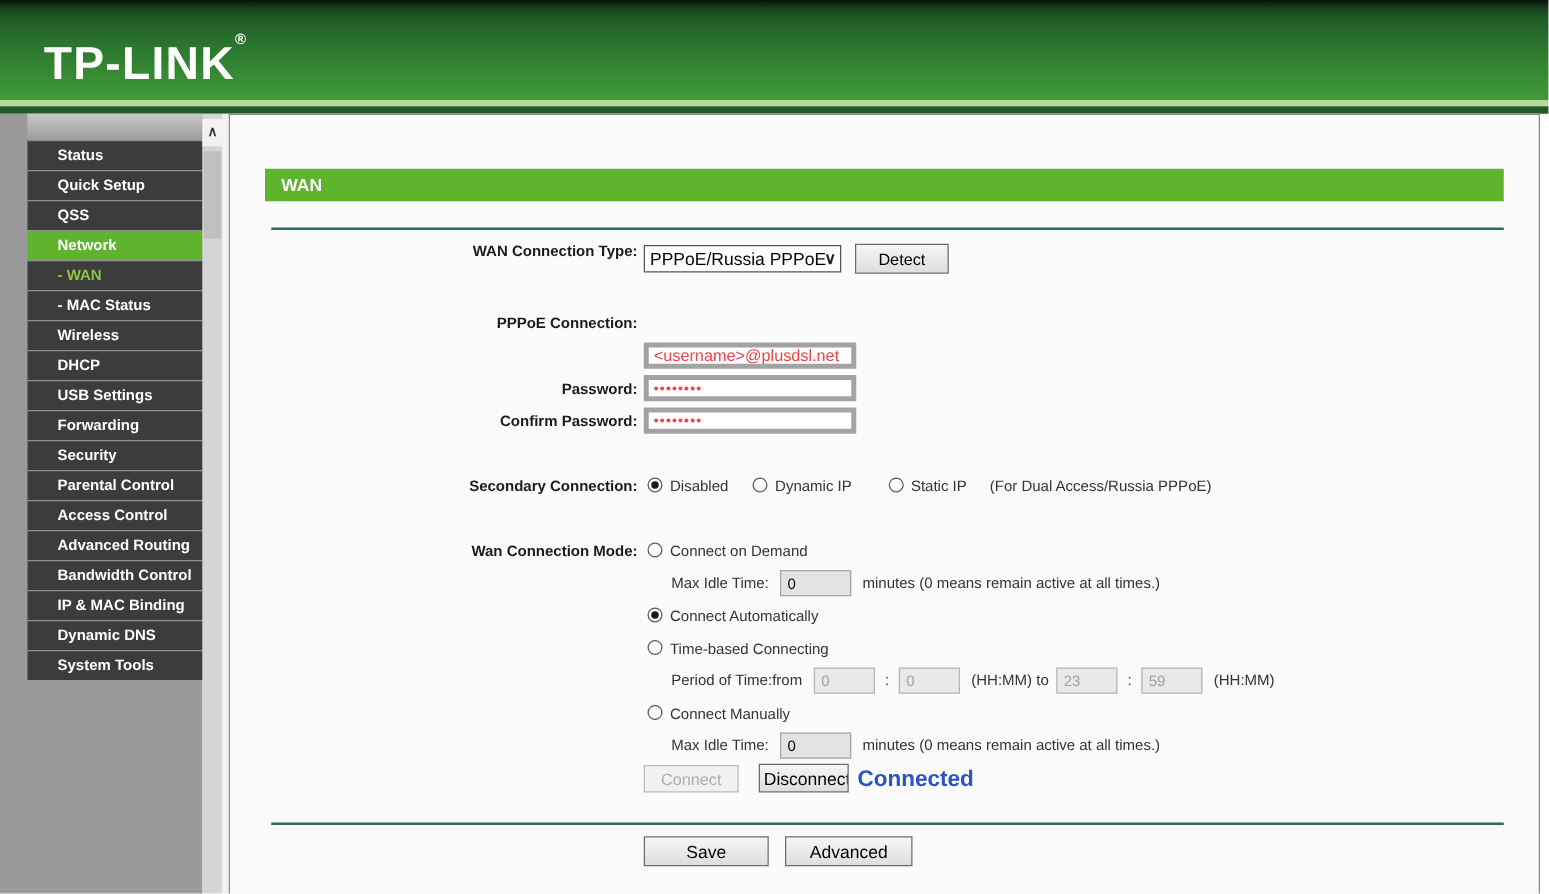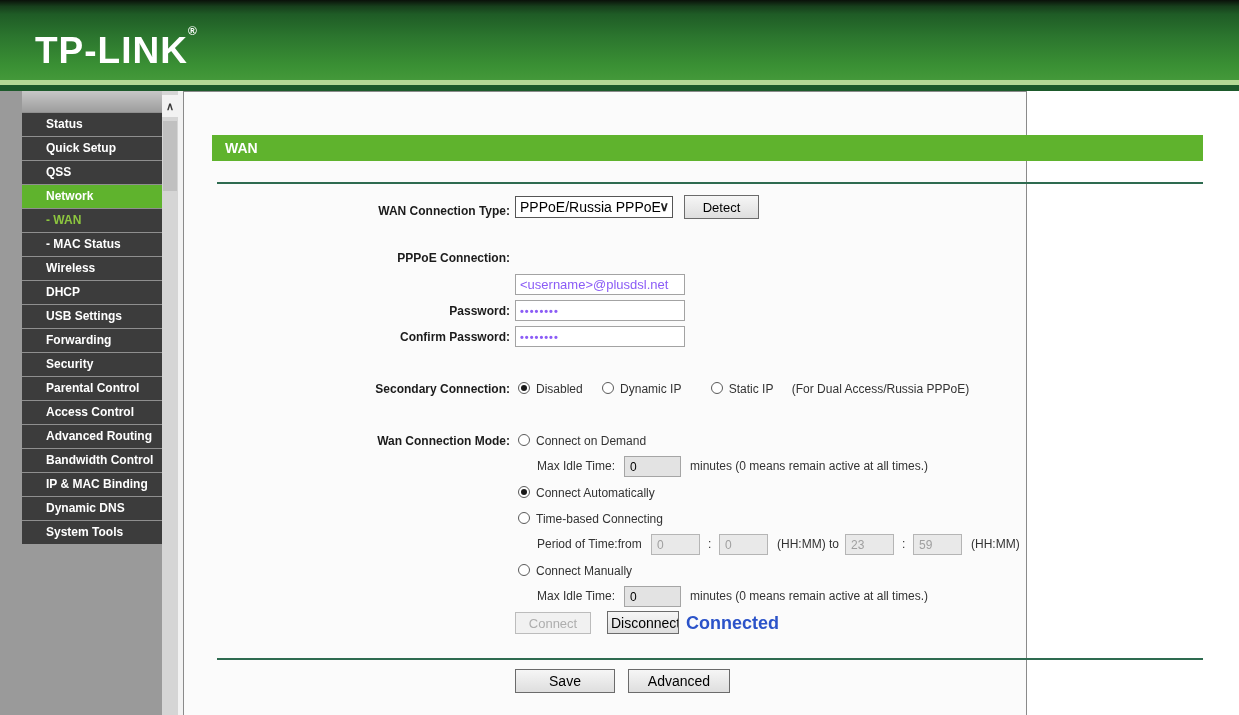--- a/index.html
+++ b/index.html
@@ -25,39 +25,39 @@
   .side-item.sub-active { color:#8dc63f; }
 
   
   .side-scroll { position:absolute; left:162px; top:91px; width:16px; height:624px; background:#d5d5d5; }
   .scroll-btn { position:absolute; left:0; top:4px; width:16px; height:22px; background:#f2f2f2;
                 color:#3a3a3a; font-size:11px; font-weight:bold; text-align:center; line-height:22px; cursor:pointer; }
   .scroll-thumb { position:absolute; left:1px; top:30px; width:14px; height:70px; background:#c0c0c0; cursor:pointer; }
   .side-gap { position:absolute; left:178px; top:91px; width:5px; height:624px; background:#f2f2f2; }
 
   
-  .content { position:absolute; left:183px; top:91px; width:844px; height:624px;
+  .content { position:absolute; left:183px; top:91px; width:1049px; height:624px;
              background:#fbfbfb; border:1px solid #8a8a8a; border-bottom:none; }
   .page-bar { position:absolute; left:28px; top:43px; width:991px; height:26px; background:#5fb32d;
               color:#fff; font-size:14px; font-weight:bold; line-height:26px; padding-left:13px; }
   .divider { position:absolute; left:33px; width:986px; height:2px; background:#2e6b50; }
   .d1 { top:90px; } .d2 { top:566px; }
 
   .flabel { position:absolute; left:0; width:326px; text-align:right;
             font-size:12px; font-weight:bold; color:#1b1b1b; line-height:22px; }
   .ftext { position:absolute; font-size:12px; color:#333; line-height:21px; white-space:nowrap; }
 
   .select-box { position:absolute; left:331px; top:104px; width:158px; height:22px; background:#fff;
                 border:1px solid #555; font-size:14px; color:#000; line-height:20px; padding:0 18px 0 4px;
                 white-space:nowrap; overflow:hidden; cursor:pointer; }
   .select-box .chev { position:absolute; right:3px; top:0; font-size:13px; font-weight:bold; color:#222; }
 
   .txt-input { position:absolute; left:331px; width:170px; height:21px; background:#fff;
-               border:1px solid #a3a3a3; font-family:"Liberation Sans", sans-serif;
-               font-size:13px; color:#8b5cf6; padding:0 4px; }
+               border:4px solid #a3a3a3; font-family:"Liberation Sans", sans-serif;
+               font-size:13px; color:#ef4444; padding:0 4px; }
   .num-input { position:absolute; width:57px; height:21px; background:#e3e3e3; border:1px solid #a5a5a5;
                font-family:"Liberation Sans", sans-serif; font-size:12px; color:#000; padding:0 5px; }
   .num-input.dim { color:#9f9f9f; background:#e9e9e9; border-color:#b5b5b5; }
 
   .btn { position:absolute; background:linear-gradient(180deg,#f6f6f6,#dedede); border:1px solid #6b6b6b;
          font-family:"Liberation Sans", sans-serif; font-size:13px; color:#000; text-align:center;
          overflow:hidden; white-space:nowrap; cursor:pointer; }
   .btn.disabled { background:#f1f1f1; border-color:#bcbcbc; color:#aeaeae; cursor:default; }
 
   .radio { display:inline-block; width:12px; height:12px; border:1px solid #5a5a5a; border-radius:50%;
@@ -106,21 +106,21 @@
     <div class="scroll-btn">∧</div>
     <div class="scroll-thumb"></div>
   </div>
   <div class="side-gap"></div>
 
   <div class="content">
 
     <div class="page-bar">WAN</div>
     <div class="divider d1"></div>
 
-    <div class="flabel" style="top:108px;">WAN Connection Type:</div>
+    <div class="flabel" style="top:98px;">WAN Connection Type:</div>
     <div class="select-box">
       <span>PPPoE/Russia PPPoE</span>
       <span class="chev">∨</span>
     </div>
     <button class="btn" style="left:500px; top:103px; width:75px; height:24px;">Detect</button>
 
     <div class="flabel" style="top:155px;">PPPoE Connection:</div>
 
     <input class="txt-input" style="top: 182px;" type="text" value="&lt;username&gt;@plusdsl.net">
 

